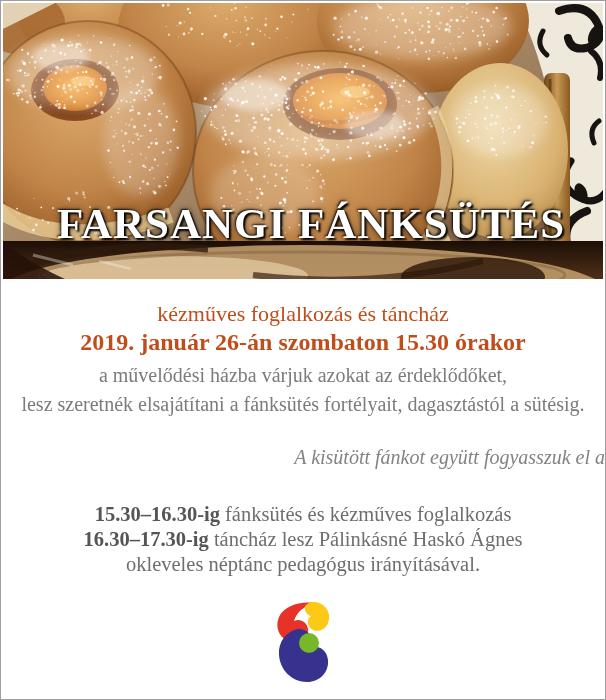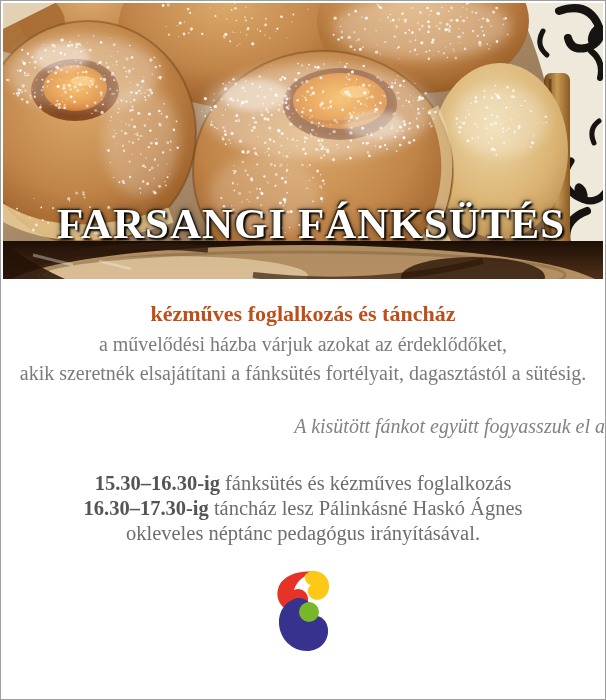--- a/index.html
+++ b/index.html
@@ -9,21 +9,21 @@
     font-family:"Liberation Serif",serif;
   }
   .photo{position:relative;margin:2px auto 0;width:600px;height:276px;overflow:hidden;background:#a88a66;}
   .photo svg{display:block;width:600px;height:276px;}
   .hero-title{
     position:absolute;left:16px;right:0;top:196px;text-align:center;
     font-weight:bold;font-size:43px;letter-spacing:1px;color:#ffffff;white-space:nowrap;
     text-shadow:2px 2px 2px #000,-1px -1px 2px rgba(0,0,0,.85),0 0 7px rgba(0,0,0,.6);
   }
   .content{text-align:center;}
-  .accent1{margin:21px 0 0;font-size:22px;line-height:27px;font-weight:bold;color:var(--accent_orange,#bf4e1b);}
+  .accent1{margin:21px 0 0;font-size:22px;line-height:27px;font-weight:normal;color:var(--accent_orange,#bf4e1b);}
   .accent2{margin:0;font-size:24px;line-height:31px;font-weight:bold;color:var(--accent_orange,#bf4e1b);}
   .intro p{margin:4px;font-size:20px;line-height:25px;color:var(--body_gray,#7b7b7b);}
   .intro{margin-top:5px;}
   .note{margin-top:28px;font-style:italic;}
   .note p{margin:0;font-size:20px;line-height:25px;color:var(--note_gray,#828282);text-align:right;}
   .schedule{margin-top:32px;}
   .schedule p{margin:0;font-size:20.5px;line-height:25px;color:var(--schedule_gray,#6e6e6e);}
   .schedule strong{font-weight:bold;color:var(--schedule_bold_gray,#555555);}
   .logo{margin-top:25px;display:flex;justify-content:center;align-items:center;gap:9px;}
   .logo-mark{width:54px;height:82px;flex:0 0 auto;}
@@ -1194,24 +1194,25 @@
             <circle cx="16.5" cy="210.6" r="0.91" fill="#fff" opacity="0.36"></circle>
           </g>
       </g>
     </svg>
 
     <div class="hero-title">FARSANGI FÁNKSÜTÉS</div>
   </div>
 
   <div class="content">
     <p class="accent1">kézműves foglalkozás és táncház</p>
+    <p class="accent2">2019. január 26-án szombaton 15.30 órakor</p>
 
     <div class="intro">
       <p>a művelődési házba várjuk azokat az érdeklődőket,</p>
-      <p>akik szeretnék elsajátítani a fánksütés fortélyait, dagasztástól a sütésig.</p>
+      <p>lesz szeretnék elsajátítani a fánksütés fortélyait, dagasztástól a sütésig.</p>
     </div>
 
     <div class="note">
       <p>A kisütött fánkot együtt fogyasszuk el a</p>
     </div>
 
     <div class="schedule">
       <p><strong>15.30–16.30-ig</strong><span> fánksütés és kézműves foglalkozás</span></p>
       <p><strong>16.30–17.30-ig</strong><span> táncház lesz Pálinkásné Haskó Ágnes</span></p>
       <p>okleveles néptánc pedagógus irányításával.</p>

